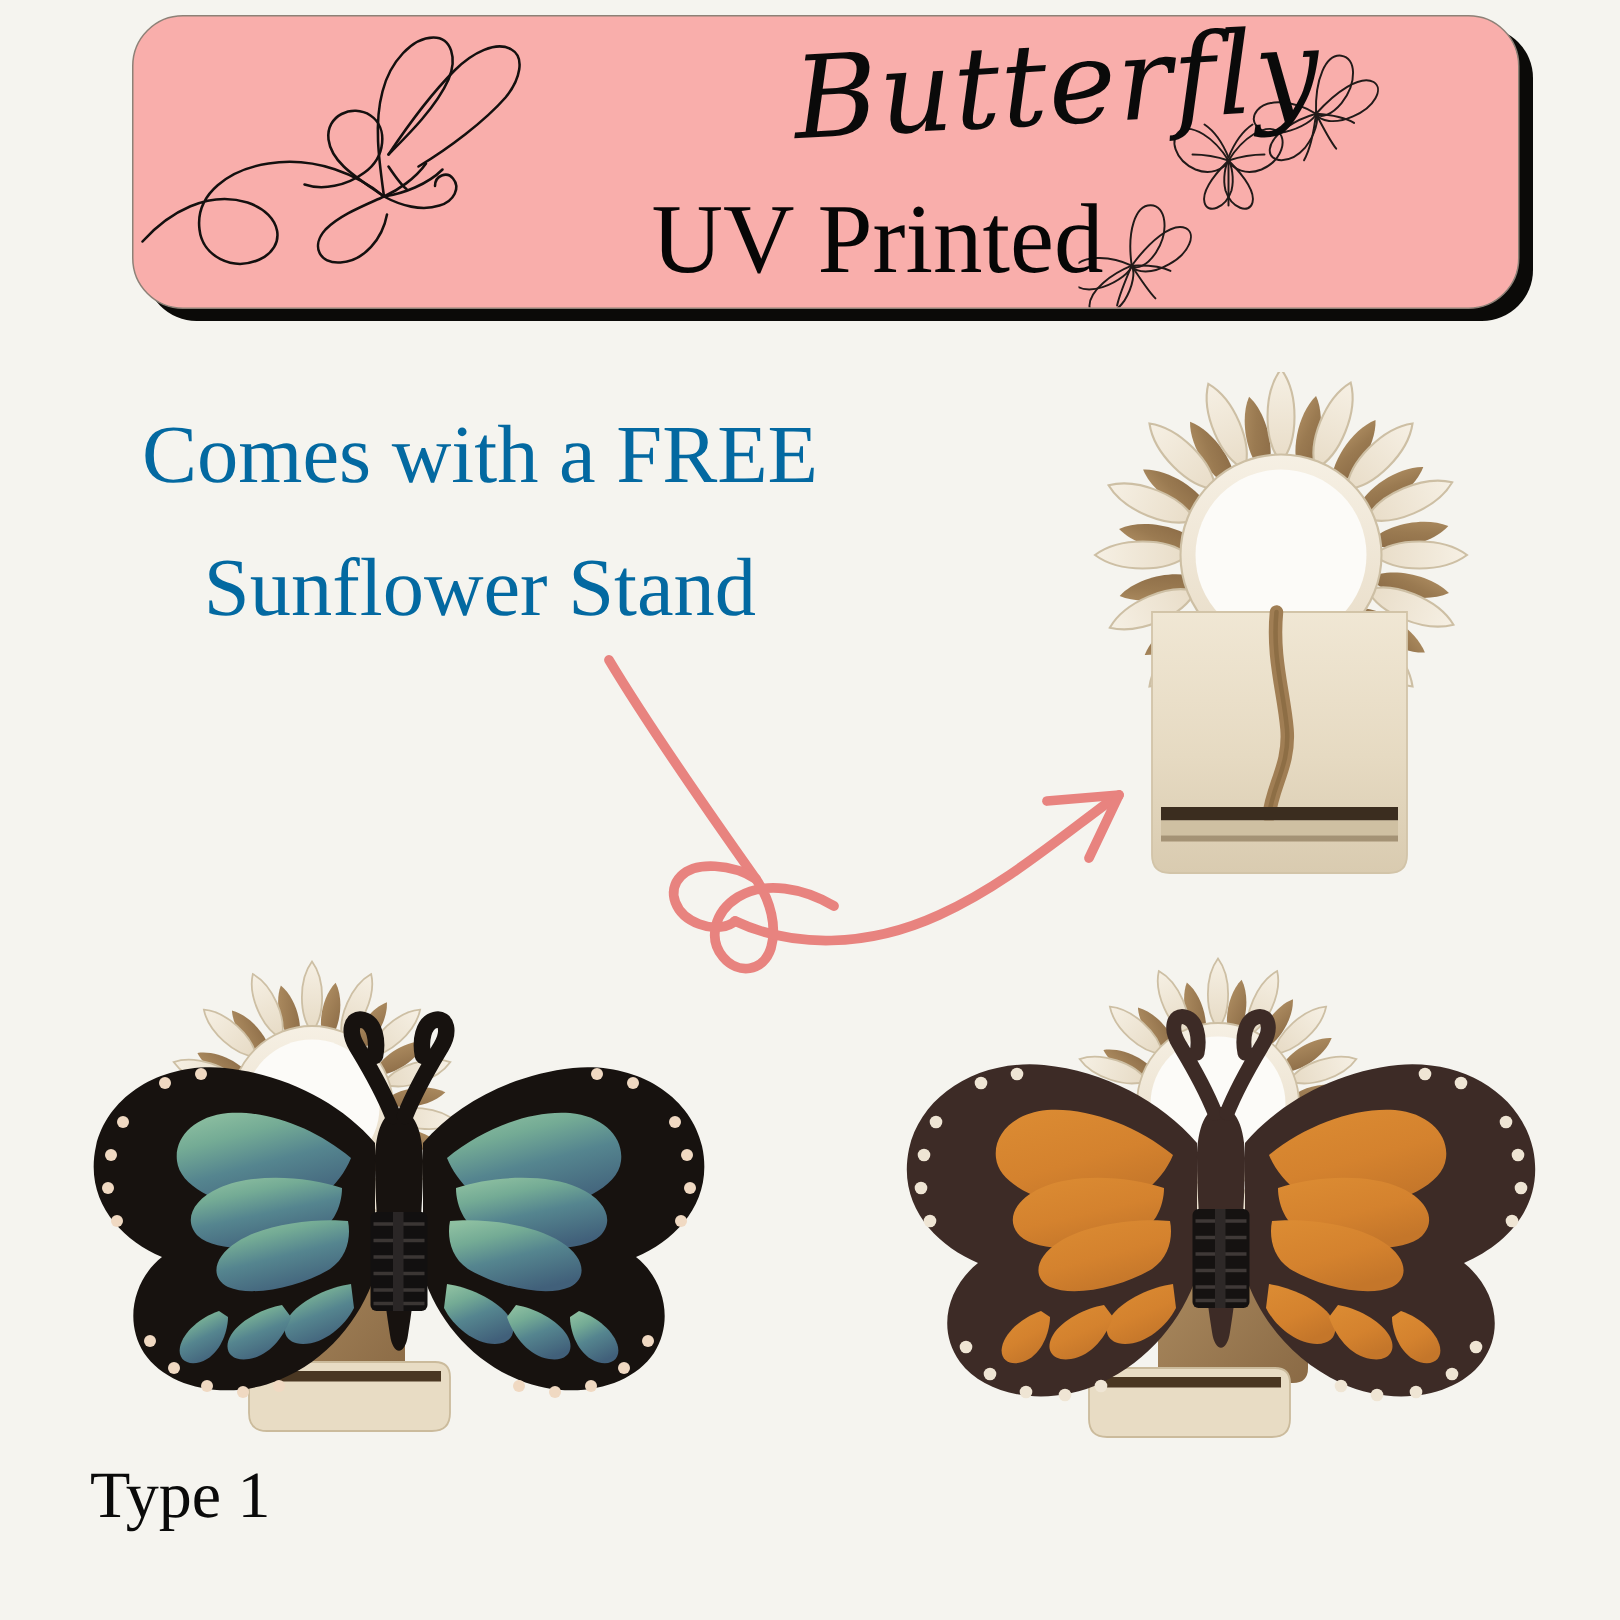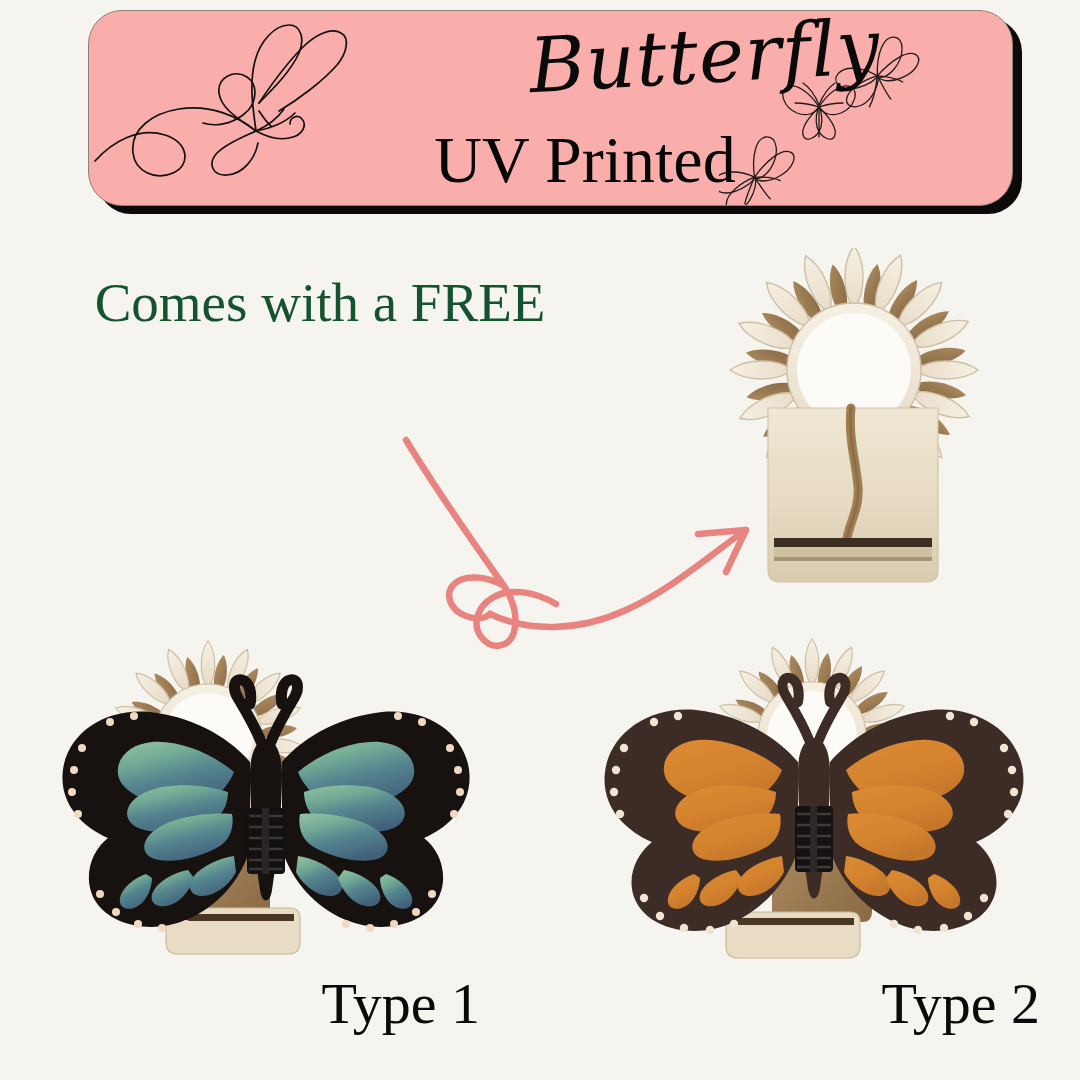--- a/index.html
+++ b/index.html
@@ -90,21 +90,21 @@
   
   .promo {
     position: absolute;
     left: 20px;
     top: 258px;
     width: 600px;
     text-align: center;
     font-family: "Liberation Serif", serif;
     font-size: 55px;
     line-height: 1.62;
-    color: #14532d;
+    color: #0369a1;
   }
   .promo .l1 { display: block; }
   .promo .l2 { display: block; }
 
   
   .arrow-wrap {
     position: absolute;
     left: 378px;
     top: 418px;
     width: 390px;
@@ -115,23 +115,23 @@
   .fig { position: absolute; }
   .fig svg { display: block; }
 
   .fig-stand   { left: 688px; top: 248px;  width: 340px; height: 352px; }
   .fig-type1   { left: 38px;  top: 612px;  width: 460px; height: 360px; }
   .fig-type2   { left: 576px; top: 612px;  width: 470px; height: 360px; }
 
   
   .type-label {
     position: absolute;
-    text-align: right;
+    text-align: left;
     font-family: "Liberation Serif", serif;
-    font-size: 58px;
+    font-size: 44px;
     color: #0a0a0a;
     line-height: 1;
   }
   .label-1 { left: 60px;  top: 975px; width: 420px; }
   .label-2 { left: 620px; top: 975px; width: 420px; }
 </style>
 </head>
 <body>
 
 <div id="stage">
@@ -195,20 +195,21 @@
       </svg>
     </div>
 
     <div class="banner-title-script">Butterfly</div>
 
     <div class="banner-title-serif">UV Printed</div>
   </div>
 
   <div class="promo">
     <span class="l1">Comes with a FREE</span>
+    <span class="l2">Sunflower Stand</span>
   </div>
 
   <div class="arrow-wrap">
     <svg viewBox="0 0 390 235" width="390" height="235" fill="none" stroke="#e8837f" stroke-width="6.5" stroke-linecap="round" stroke-linejoin="round">
 
       <path d="M28 22 C52 62 92 120 126 168 C136 183 140 200 136 214 C131 230 114 232 104 220
                C94 208 98 190 114 180 C132 169 158 174 178 186"></path>
 
       <path d="M126 168 C110 158 86 156 76 166 C66 176 72 192 88 198 C98 202 108 200 112 196"></path>
 
@@ -611,15 +612,14 @@
           <line x1="221" y1="246" x2="255" y2="246"></line>
           <line x1="221" y1="255" x2="255" y2="255"></line>
         </g>
         <rect x="234" y="194" width="7" height="66" fill="#2d2827"></rect>
       </g>
     </svg>
   </div>
 
   <div class="type-label label-1">Type 1</div>
 
-  <div class="type-label label-2">Type 2</div>
 
 </div>
 
 </body></html>

